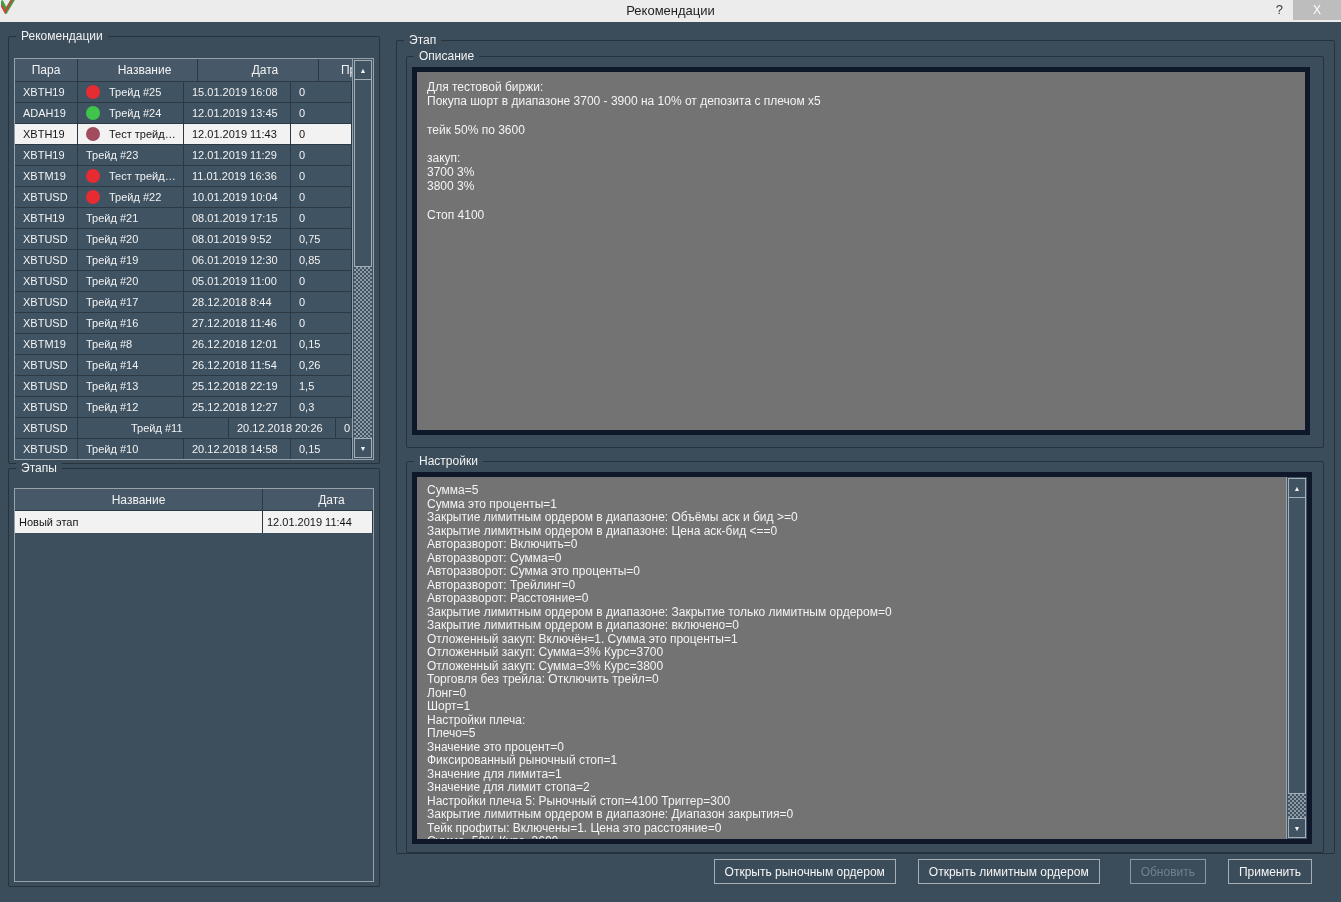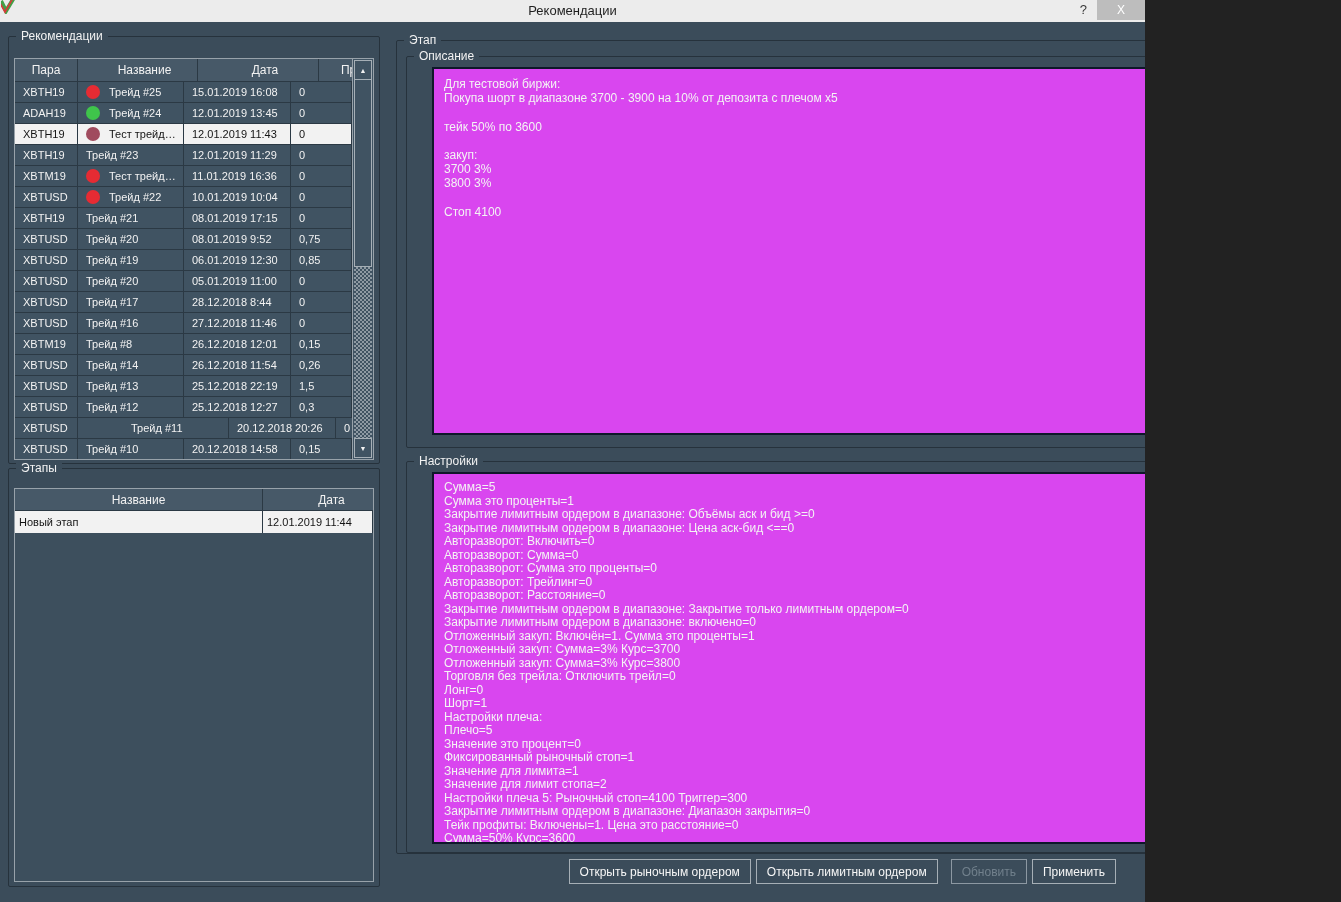--- a/index.html
+++ b/index.html
@@ -1,16 +1,16 @@
 <!DOCTYPE html>
 <html><head>
 <meta charset="utf-8">
 <style>
   html,body{margin:0;padding:0;background:#222;}
-  .window{position:relative;width:1145px;height:902px;background:#3B4C5A;overflow:hidden;
+  .window{position:relative;width:1341px;height:902px;background:#3B4C5A;overflow:hidden;
           font-family:"Liberation Sans",sans-serif;-webkit-font-smoothing:antialiased;}
   
   .titlebar{position:absolute;top:0;left:0;right:0;height:22px;background:#ECECEC;}
   .titlebar .title{position:absolute;left:0;right:0;top:3px;text-align:center;
           font-size:13px;color:#1F1F1F;}
   .app-icon{position:absolute;left:1px;top:0;}
   .help-btn{position:absolute;right:58px;top:2px;color:#3A3A3A;font-size:13px;cursor:default;}
   .close-btn{position:absolute;right:0;top:0;width:48px;height:20px;background:#BDBDBD;
           color:#FFFFFF;font-size:12px;display:flex;align-items:center;justify-content:center;}
   
@@ -33,27 +33,27 @@
   .scrollbar{position:absolute;top:0;right:0;bottom:0;width:21px;background:#405362;
           border-left:1px solid #98A2AA;box-sizing:border-box;}
   .sb-btn{position:absolute;left:1px;right:1px;height:18px;border:1px solid #A6AFB6;
           display:flex;align-items:center;justify-content:center;color:#F2F2F2;font-size:7px;line-height:7px;}
   .sb-thumb{position:absolute;left:1px;right:1px;border:1px solid #A6AFB6;}
   .sb-track{position:absolute;left:1px;right:1px;
           background-image:linear-gradient(45deg,#8E9AA3 25%,transparent 25%,transparent 75%,#8E9AA3 75%),
                            linear-gradient(45deg,#8E9AA3 25%,transparent 25%,transparent 75%,#8E9AA3 75%);
           background-size:4px 4px;background-position:0 0,2px 2px;}
   
-  .textbox{position:absolute;background:#d946ef;border:2px solid #0f172a;color:#F4F4F4;
-          font-size:12px;overflow:hidden;box-sizing:border-box;margin-left:20px;}
+  .textbox{position:absolute;background:#737373;border:5px solid #0f172a;color:#F4F4F4;
+          font-size:12px;overflow:hidden;box-sizing:border-box;}
   .textbox .txt{white-space:pre-wrap;padding:8px 10px;}
   #desc-box .txt{line-height:14.2px;}
   #settings-box .txt{line-height:13.5px;padding:7px 10px;}
   
-  .btnrow{position:absolute;top:837px;right:29px;display:flex;gap:5px;}
+  .btnrow{position:absolute;top:837px;right:29px;display:flex;gap:22px;}
   .btn{height:25px;background:#3B4C5A;border:1px solid #A6AFB6;color:#F6F6F6;font-size:12px;
           padding:0 10px;font-family:inherit;white-space:nowrap;}
   .btn.disabled{color:#71808C;border-color:#8C98A2;margin-left:8px;}
 </style>
 </head>
 <body>
 
 <div class="window">
 
   <div class="titlebar">

